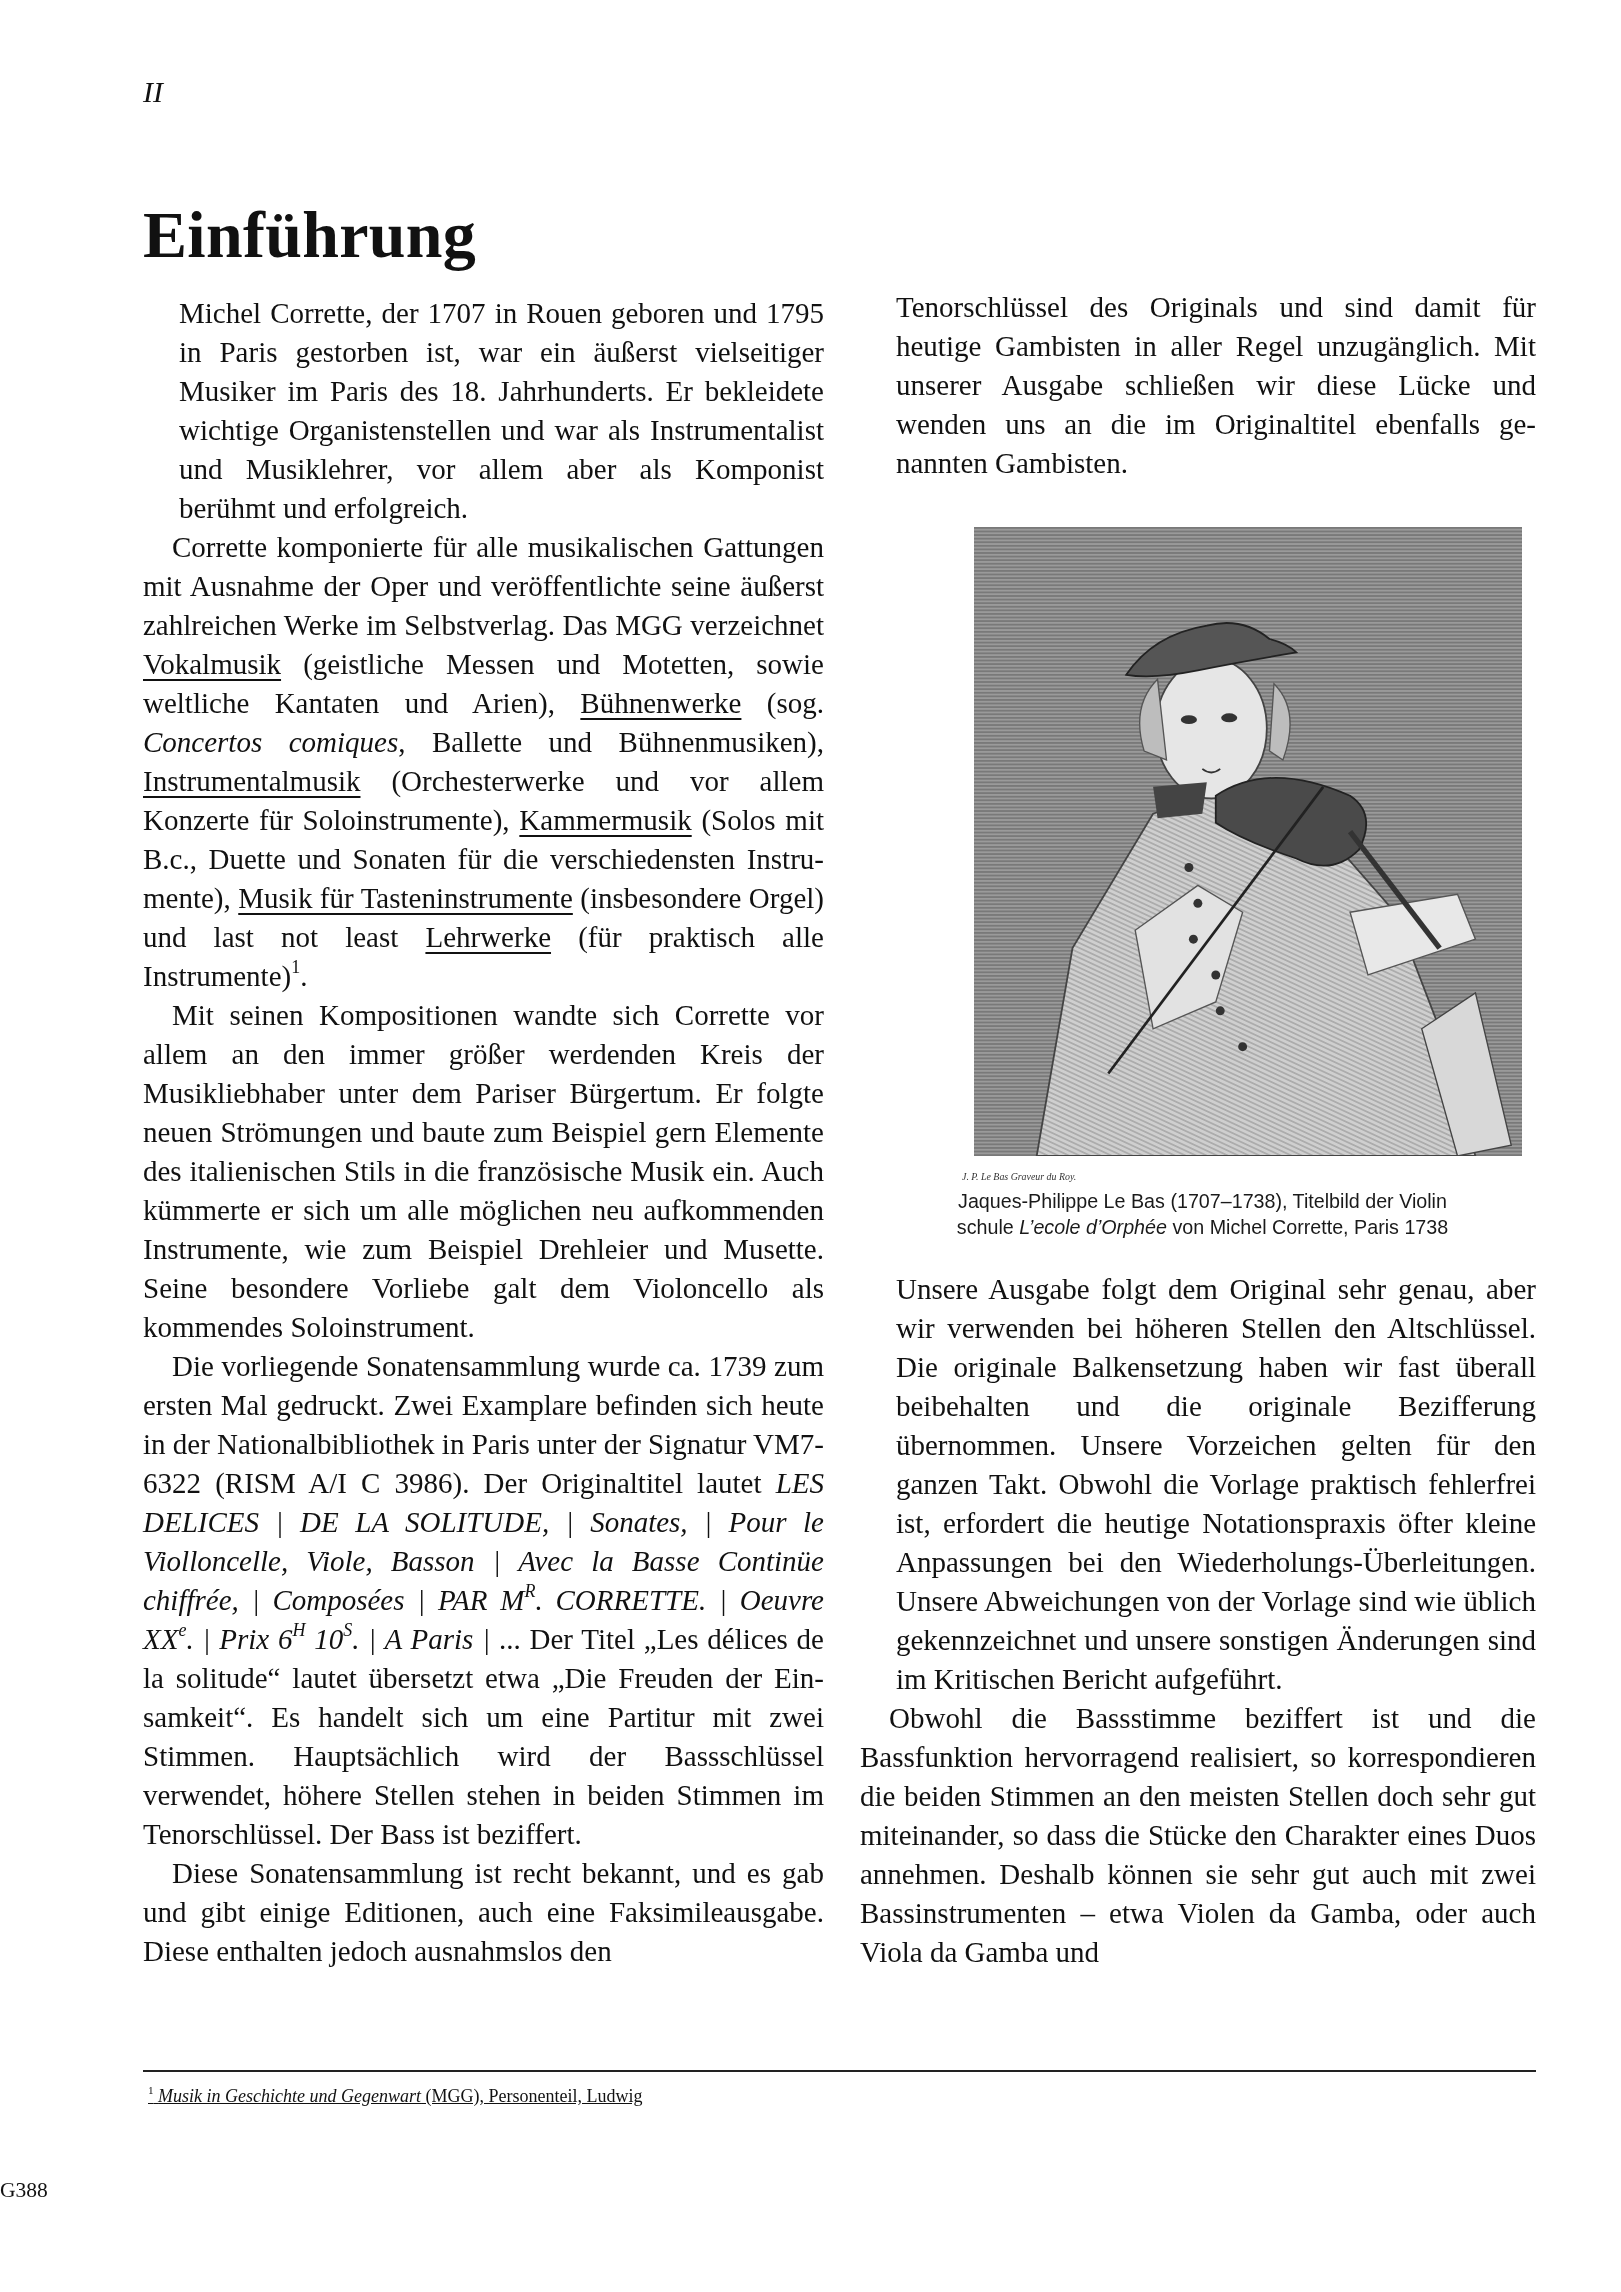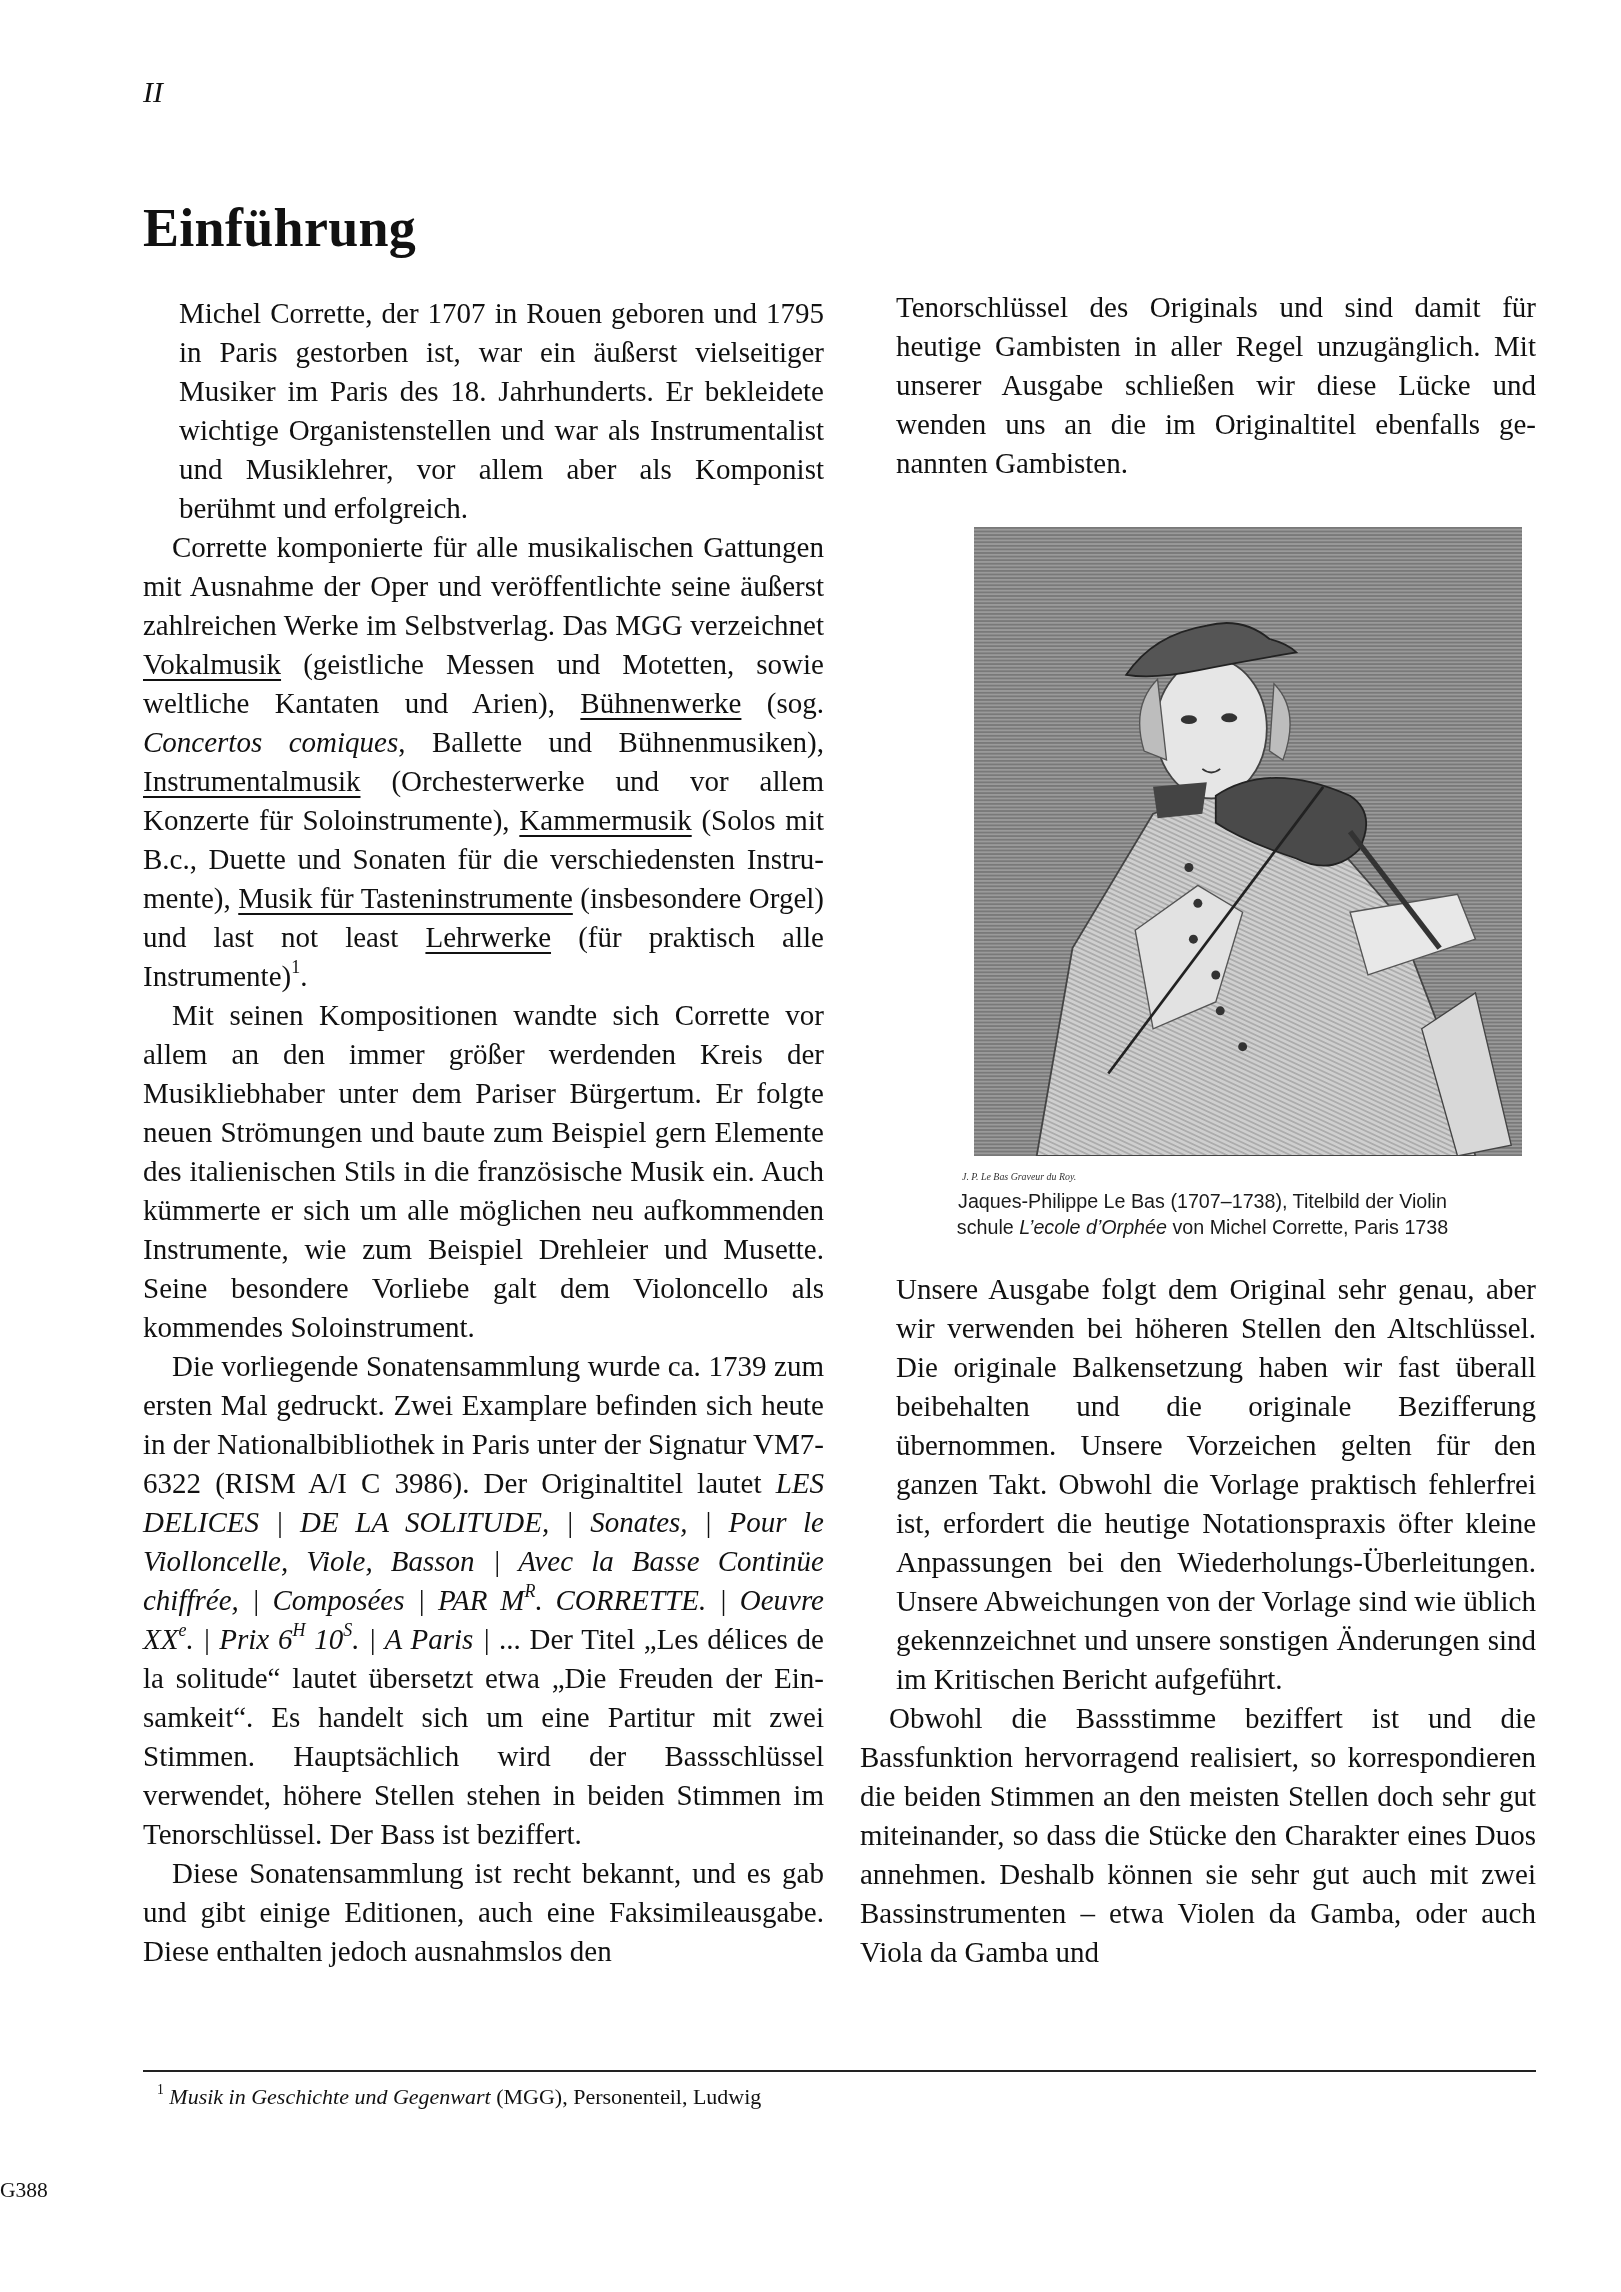--- a/index.html
+++ b/index.html
@@ -6,21 +6,21 @@
   body {
     width: 1622px; height: 2293px; position: relative; overflow: hidden;
     font-family: "Liberation Serif", "DejaVu Serif", serif; color: #111;
   }
   .page-number-top {
     position: absolute; left: 143px; top: 75px;
     font-size: 30px; font-style: italic;
   }
   .page-title {
     position: absolute; left: 143px; top: 197px; margin: 0;
-    font-size: 54px; font-weight: bold; letter-spacing: 0.3px;
+    font-size: 66px; font-weight: bold; letter-spacing: 0.3px;
   }
   .column {
     position: absolute; top: 294px; width: 681px;
     font-size: 29px; line-height: 39px; text-align: justify;
     hyphens: manual;
   }
   .col-left { left: 143px; }
   .col-right { left: 860px; top: 288px; width: 676px; }
   .column p { margin: 0; text-indent: 29px; }
   .column p.first { text-indent: 0; margin-left: 36px; }
@@ -39,22 +39,22 @@
   .caption {
     position: absolute; left: 880px; top: 1188px; width: 645px;
     text-align: center; font-family: "Liberation Sans", "DejaVu Sans", sans-serif;
     font-size: 19.7px; line-height: 26px; color: #1a1a1a;
   }
   .col-right-lower { top: 1270px; }
   .footnote-rule {
     position: absolute; left: 143px; top: 2070px; width: 1393px; height: 1.8px; background: #222;
   }
   .footnote {
-    position: absolute; left: 157px; top: 2083px; width: 699px;
-    font-size: 22px; line-height: 27px;
+    position: absolute; left: 148px; top: 2083px; width: 699px;
+    font-size: 18px; line-height: 27px; text-decoration: underline;
   }
   .footnote .fn-line2 { display: block; padding-left: 17px; }
   .page-number-bottom {
     position: absolute; left: 0; right: 0; top: 2178px; text-align: left;
     font-size: 21.5px;
   }
 </style>
 </head>
 <body>
 

